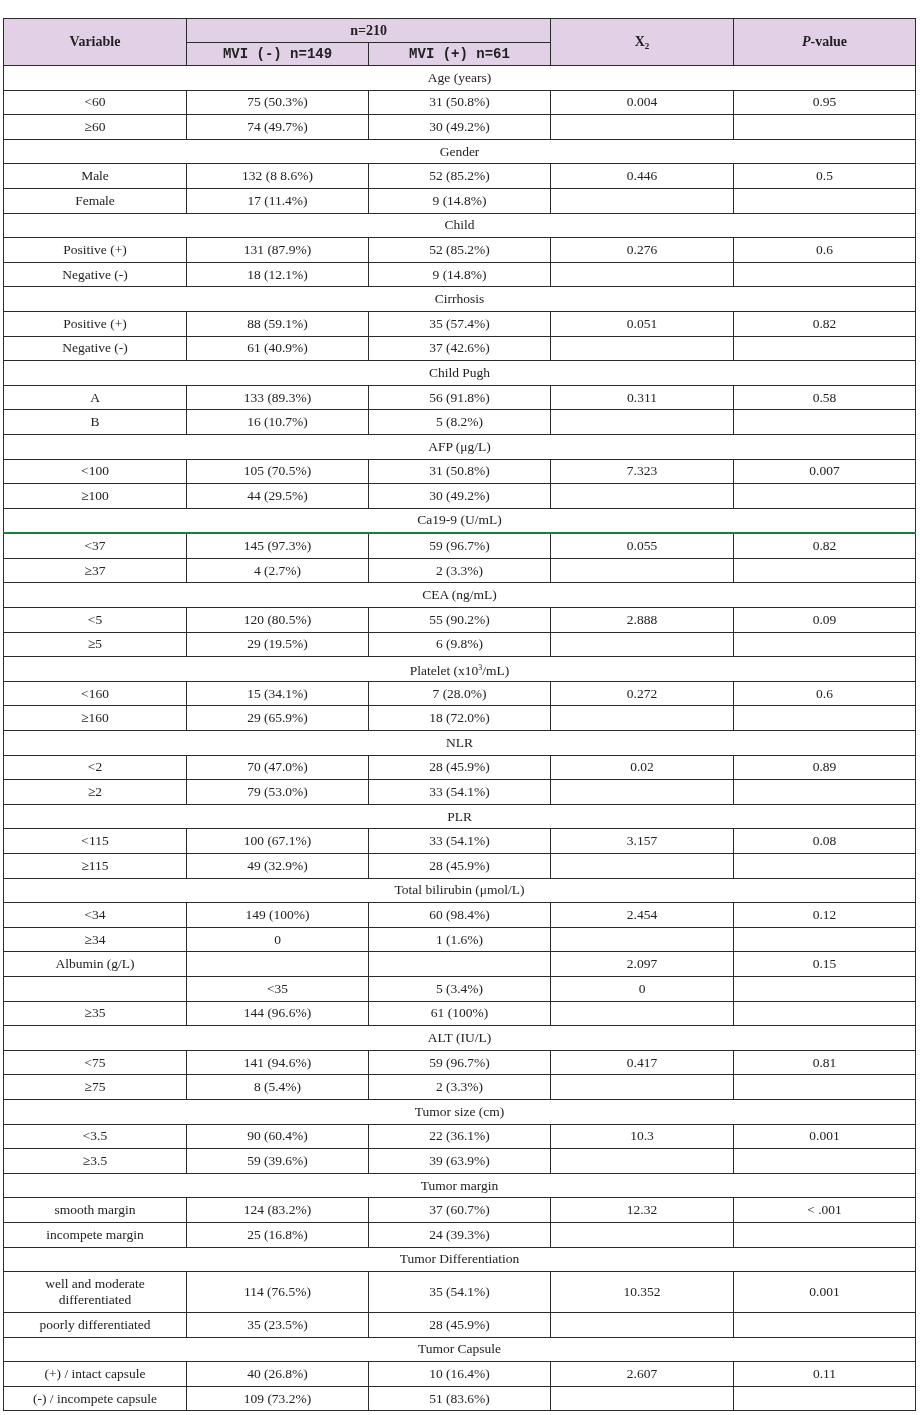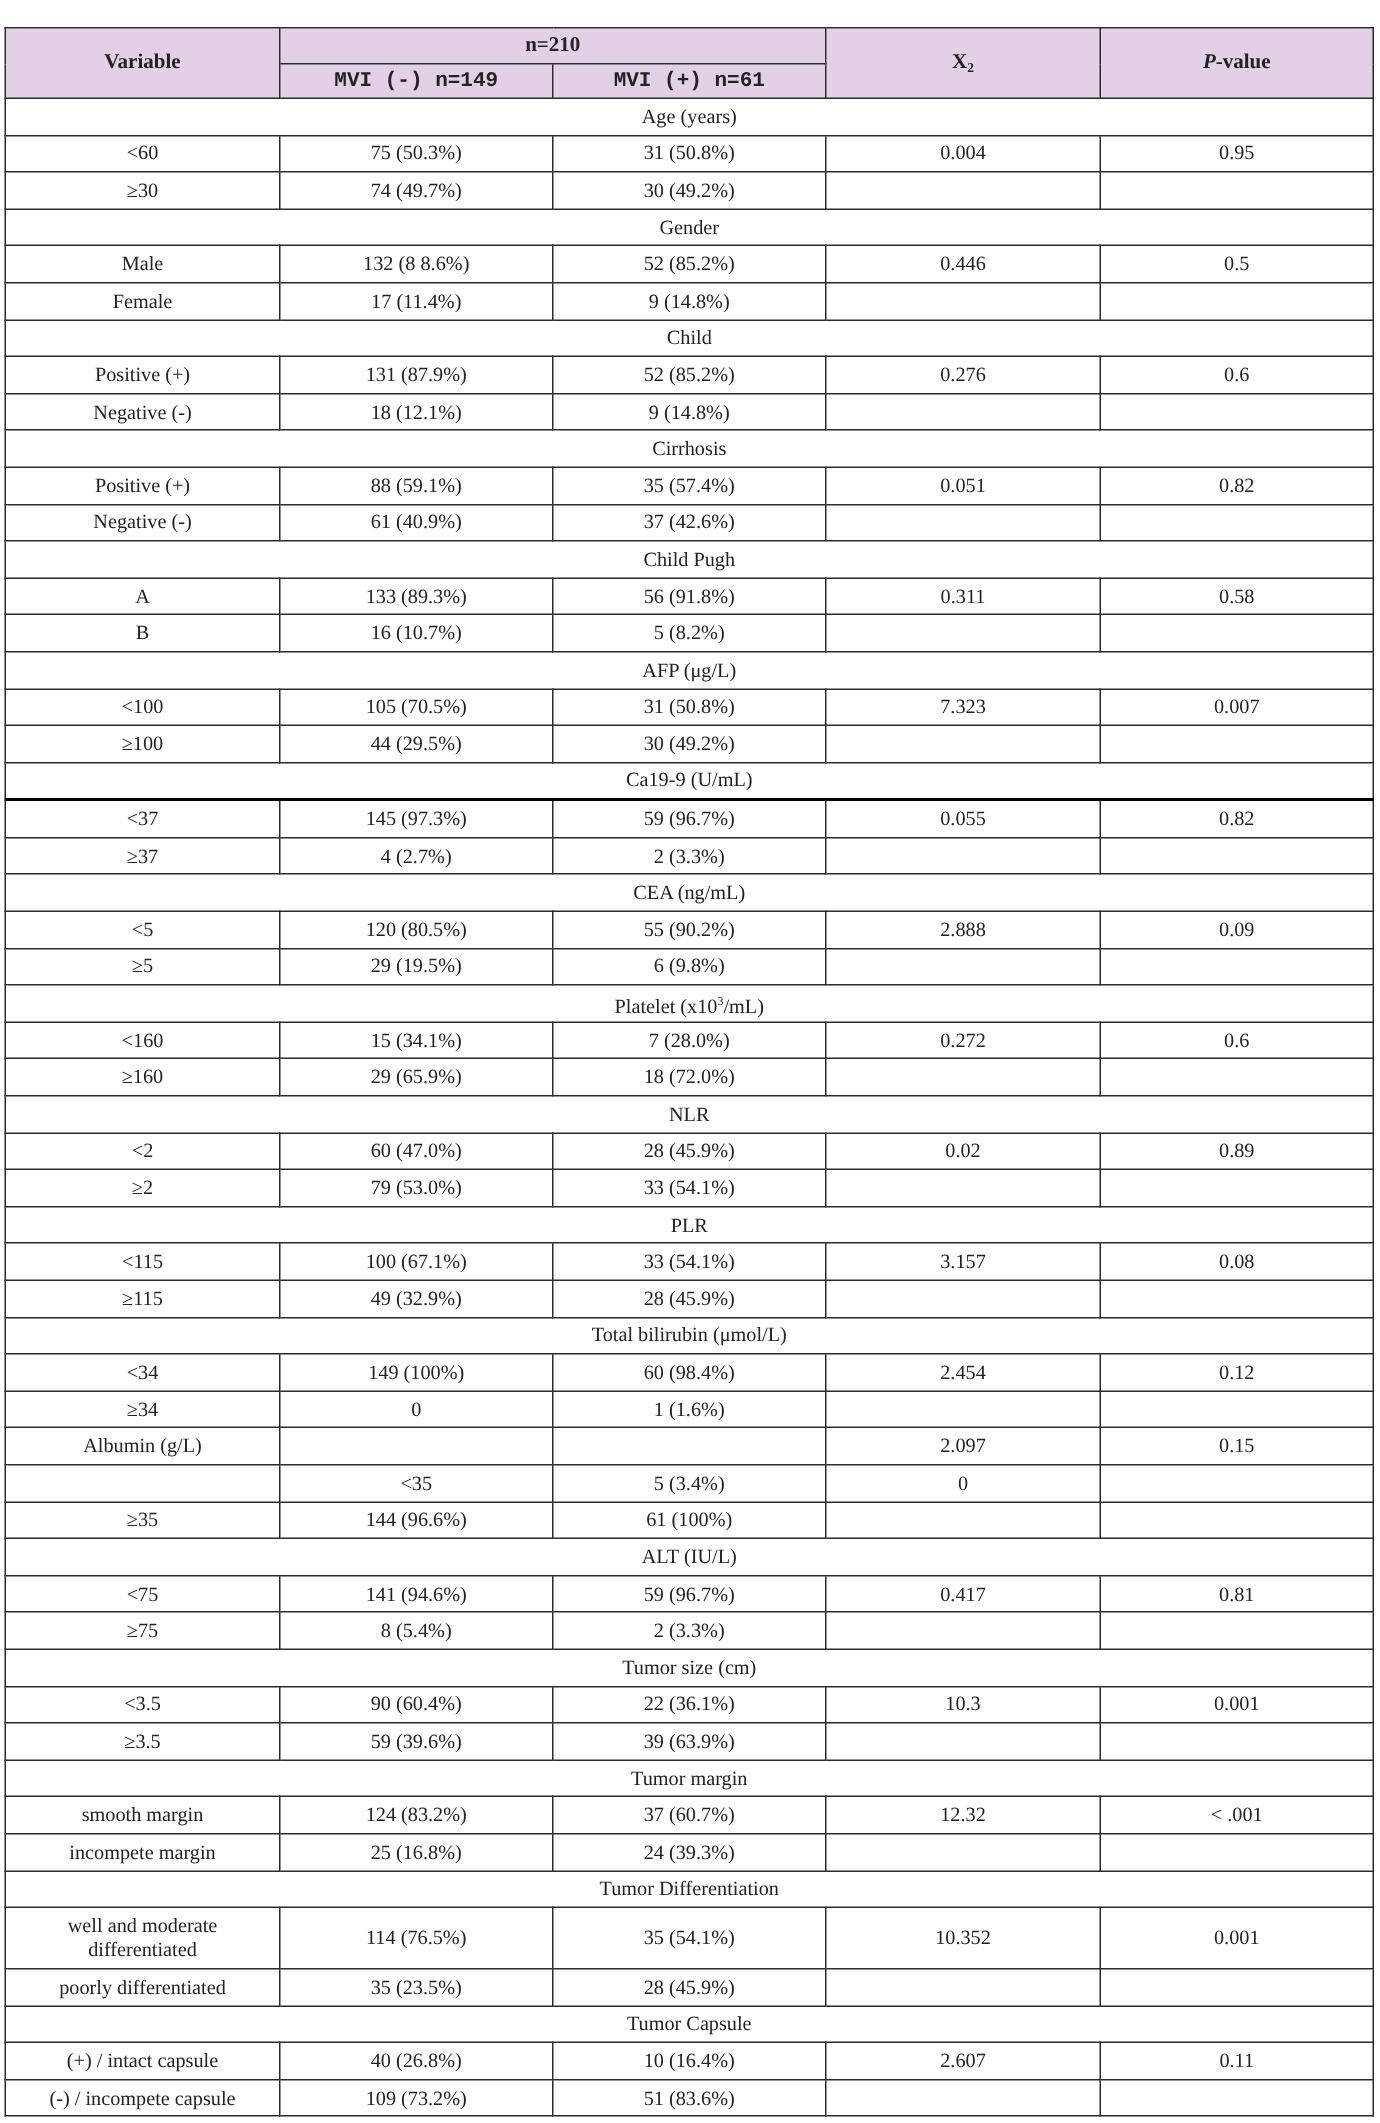--- a/index.html
+++ b/index.html
@@ -7,21 +7,21 @@
   .wrap { position:absolute; left:3px; top:18px; width:912px; }
   table { border-collapse:collapse; width:912px; table-layout:fixed; font-size:13.5px; }
   col.c1 { width:183px; } col.c2 { width:182px; } col.c3 { width:182px; } col.c4 { width:183px; } col.c5 { width:182px; }
   th, td { border:1px solid #2b2b2b; text-align:center; vertical-align:middle; padding:0 4px; }
   thead th { background:#e2d1e6; font-weight:bold; font-size:14px; color:#222; }
   thead tr.h1 th { height:23px; }
   thead tr.h2 th { height:22px;font-family:Liberation Mono, monospace; }
   tbody td { height:23.6px; line-height:16px; }
   tbody tr.section td { font-weight:normal;text-align:center; }
   tbody tr.tall td { height:40px; }
-  .thick-bottom td { border-bottom:2px solid #000000;margin-top:16px; }
+  .thick-bottom td { border-bottom:2px solid #15803d;margin-top:16px; }
   sub { font-size:9px; vertical-align:-3px; }
   sup { font-size:8px; vertical-align:5px; }
 </style>
 </head>
 <body>
 
 <div class="wrap">
 <table>
   <colgroup>
         <col class="c1">
@@ -47,21 +47,21 @@
           <td colspan="5">Age (years)</td>
         </tr>
         <tr>
           <td>&lt;60</td>
           <td>75 (50.3%)</td>
           <td>31 (50.8%)</td>
           <td>0.004</td>
           <td>0.95</td>
         </tr>
         <tr>
-          <td>≥30</td>
+          <td>≥60</td>
           <td>74 (49.7%)</td>
           <td>30 (49.2%)</td>
           <td></td>
           <td></td>
         </tr>
         <tr class="section">
           <td colspan="5">Gender</td>
         </tr>
         <tr>
           <td>Male</td>
@@ -194,21 +194,21 @@
           <td>29 (65.9%)</td>
           <td>18 (72.0%)</td>
           <td></td>
           <td></td>
         </tr>
         <tr class="section">
           <td colspan="5">NLR</td>
         </tr>
         <tr>
           <td>&lt;2</td>
-          <td>60 (47.0%)</td>
+          <td>70 (47.0%)</td>
           <td>28 (45.9%)</td>
           <td>0.02</td>
           <td>0.89</td>
         </tr>
         <tr>
           <td>≥2</td>
           <td>79 (53.0%)</td>
           <td>33 (54.1%)</td>
           <td></td>
           <td></td>

